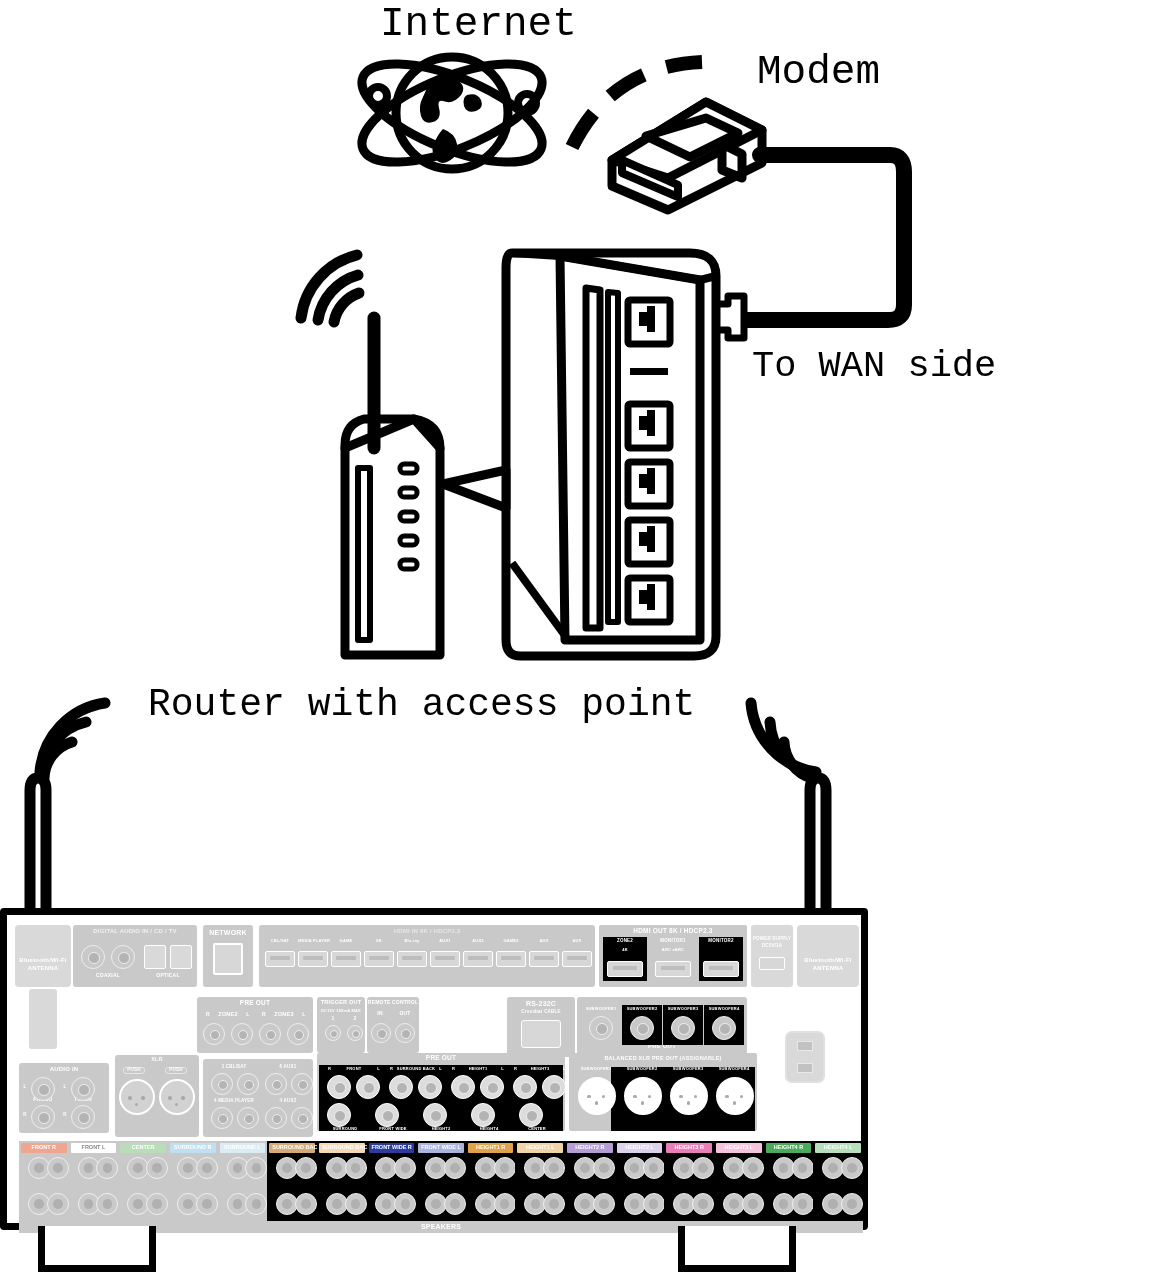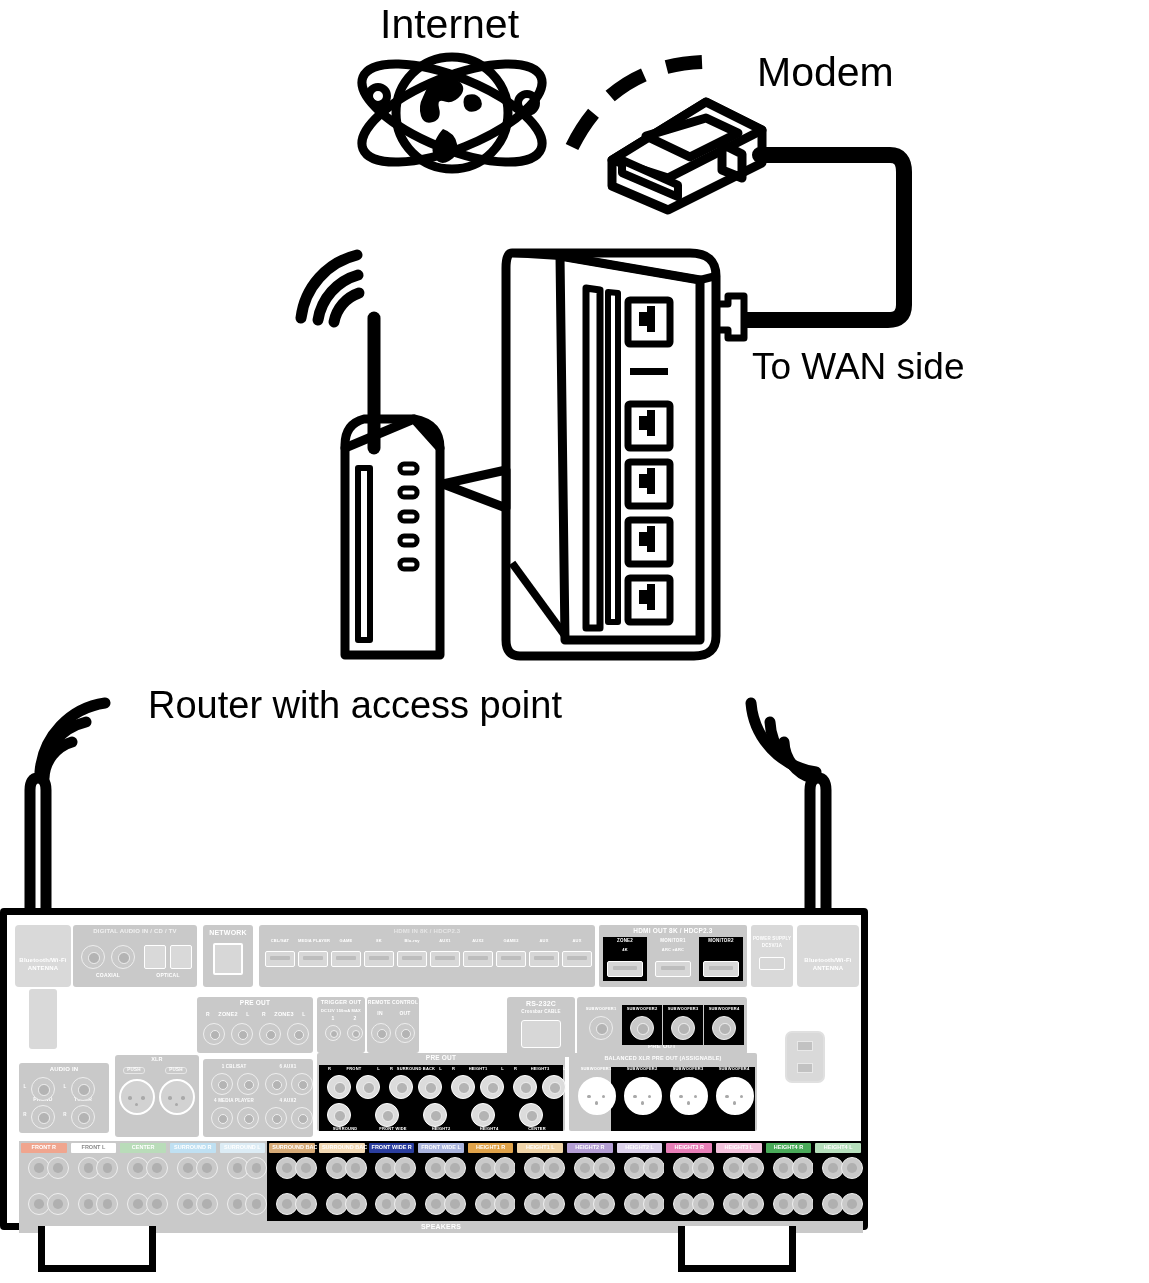--- a/index.html
+++ b/index.html
@@ -13,21 +13,21 @@
     width: 1149px;
     height: 1283px;
     background: #ffffff;
     overflow: hidden;
   }
 
   
   .diagram-label {
     position: absolute;
     color: #000;
-    font-family: Liberation Sans, sans-serif;
+    font-family: Liberation Mono, monospace;
     font-weight: 400;
     white-space: nowrap;
     line-height: 1;
   }
   #label-internet { left: 380px; top: 4px;  font-size: 41px; }
   #label-modem    { left: 757px; top: 52px; font-size: 41px; }
   #label-wan      { left: 752px; top: 348px; font-size: 37px; }
   #label-router   { left: 148px; top: 686px; font-size: 38px; }
 
   

